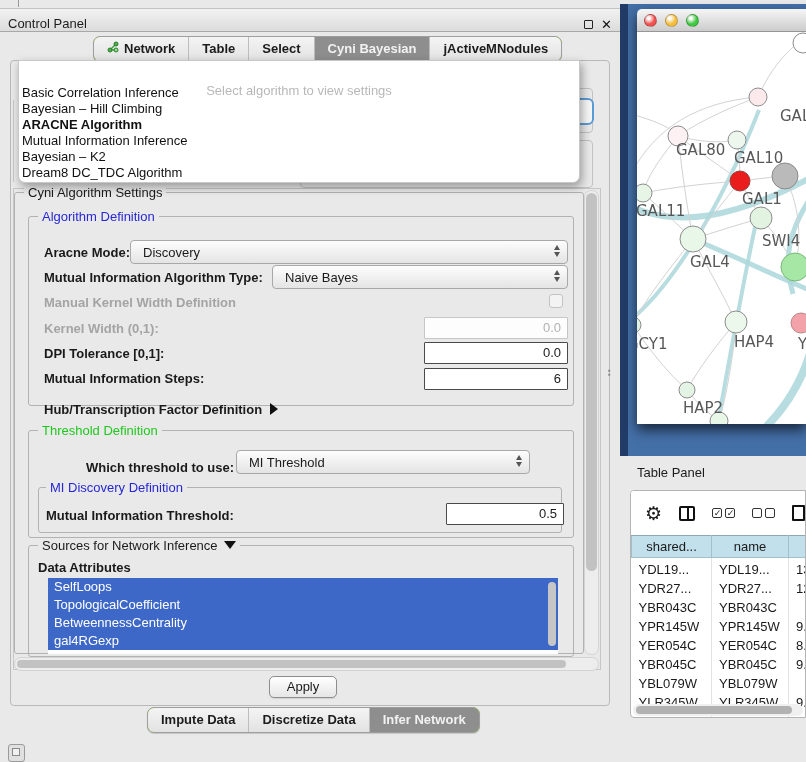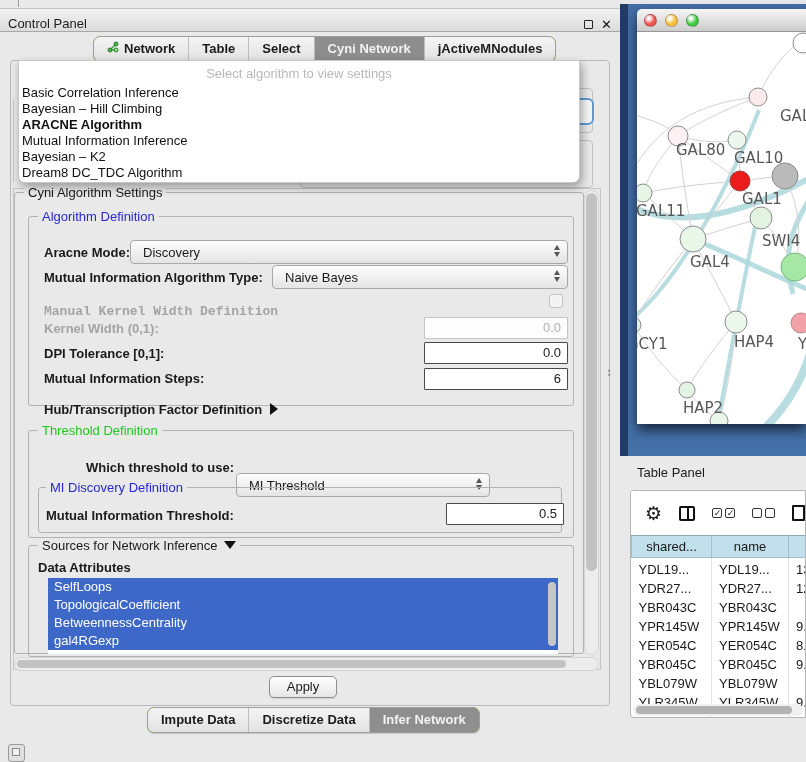--- a/index.html
+++ b/index.html
@@ -37,21 +37,21 @@
 
   
   .vscroll-track { left:584px; top:190px; width:15px; height:465px; background:#ededed; border:1px solid #d4d4d4; border-radius:7px; }
   .vscroll-thumb { left:586px; top:193px; width:11px; height:378px; background:#c2c2c2; border-radius:6px; }
   .hscroll-track { left:14px; top:657px; width:585px; height:14px; background:#ededed; border:1px solid #d4d4d4; border-radius:7px; }
   .hscroll-thumb { left:17px; top:660px; width:549px; height:8px; background:#c2c2c2; border-radius:4px; }
 
   
   .algo-dropdown { left:18px; top:60px; width:562px; height:123px; background:#ffffff; border:1px solid #c8c8c8;
     border-radius:0 0 7px 7px; box-shadow:2px 4px 10px rgba(0,0,0,.35); z-index:20; }
-  .algo-placeholder { text-align:center; color:#b8b8b8; font-size:13px; padding-top:5px; height:24px; }
+  .algo-placeholder { text-align:center; color:#b8b8b8; font-size:13px; padding-top:22px; height:24px; }
   .algo-item { font-size:13px; color:#111; height:16px; line-height:16px; padding-left:3px; }
   .algo-item.bold { font-weight:bold; }
 
   
   .groupbox { border:1px solid #b2b2b2; border-radius:3px; }
   .legend { position:absolute; background:#e9e9e9; padding:0 4px; font-size:13px; line-height:13px; white-space:nowrap; }
   .legend.blue { color:#2727d4; }
   .legend.green { color:#1ec91e; }
   .lbl { position:absolute; font-weight:bold; font-size:13px; white-space:nowrap; }
   .lbl.dis { color:#a4a4a4; }
@@ -137,21 +137,21 @@
       </span>
       <span>Network</span>
     </div>
     <div class="tab">
         <span>Table</span>
       </div>
     <div class="tab">
         <span>Select</span>
       </div>
     <div class="tab active">
-        <span>Cyni Network</span>
+        <span>Cyni Bayesian</span>
       </div>
     <div class="tab">
         <span>jActiveMNodules</span>
       </div>
   </div>
 
   <div class="abs content-box"></div>
 
   <div class="abs frag-box1"></div>
   <div class="abs frag-box2"></div>
@@ -177,41 +177,41 @@
 
   <span class="lbl" style="left:44px;top:270px;">Mutual Information Algorithm Type:</span>
   <div class="combo" style="left:272px;top:265px;width:296px;">
     <span>Naive Bayes</span>
     <span class="spin">
         <i class="up"></i>
         <i class="dn"></i>
       </span>
   </div>
 
-  <span class="lbl dis" style="left:44px;top:304px;font-family:Liberation Mono, monospace;">Manual Kernel Width Definition</span>
+  <span class="lbl dis" style="left:44px;top:295px;">Manual Kernel Width Definition</span>
   <span class="checkbox" style="left:549px;top:294px;"></span>
 
   <span class="lbl dis" style="left:44px;top:321px;">Kernel Width (0,1):</span>
   <div class="field dis" style="left:424px;top:317px;width:144px;">0.0</div>
 
   <span class="lbl" style="left:44px;top:346px;">DPI Tolerance [0,1]:</span>
   <div class="field" style="left:424px;top:342px;width:144px;">0.0</div>
 
   <span class="lbl" style="left:44px;top:371px;">Mutual Information Steps:</span>
   <div class="field" style="left:424px;top:368px;width:144px;">6</div>
 
   <span class="lbl" style="left:44px;top:402px;">
     <span>Hub/Transcription Factor Definition</span><span class="tri-right"></span>
   </span>
 
   <div class="abs groupbox" style="left:28px;top:430px;width:546px;height:108px;"></div>
   <span class="legend green" style="left:38px;top:424px;">Threshold Definition</span>
 
   <span class="lbl" style="left:86px;top:460px;">Which threshold to use:</span>
-  <div class="combo" style="left:236px;top:473px;width:254px;">
+  <div class="combo" style="left:236px;top:450px;width:294px;">
     <span>MI Threshold</span>
     <span class="spin">
         <i class="up"></i>
         <i class="dn"></i>
       </span>
   </div>
 
   <div class="abs groupbox" style="left:38px;top:487px;width:524px;height:46px;"></div>
   <span class="legend blue" style="left:46px;top:481px;">MI Discovery Definition</span>
   <span class="lbl" style="left:46px;top:508px;">Mutual Information Threshold:</span>

